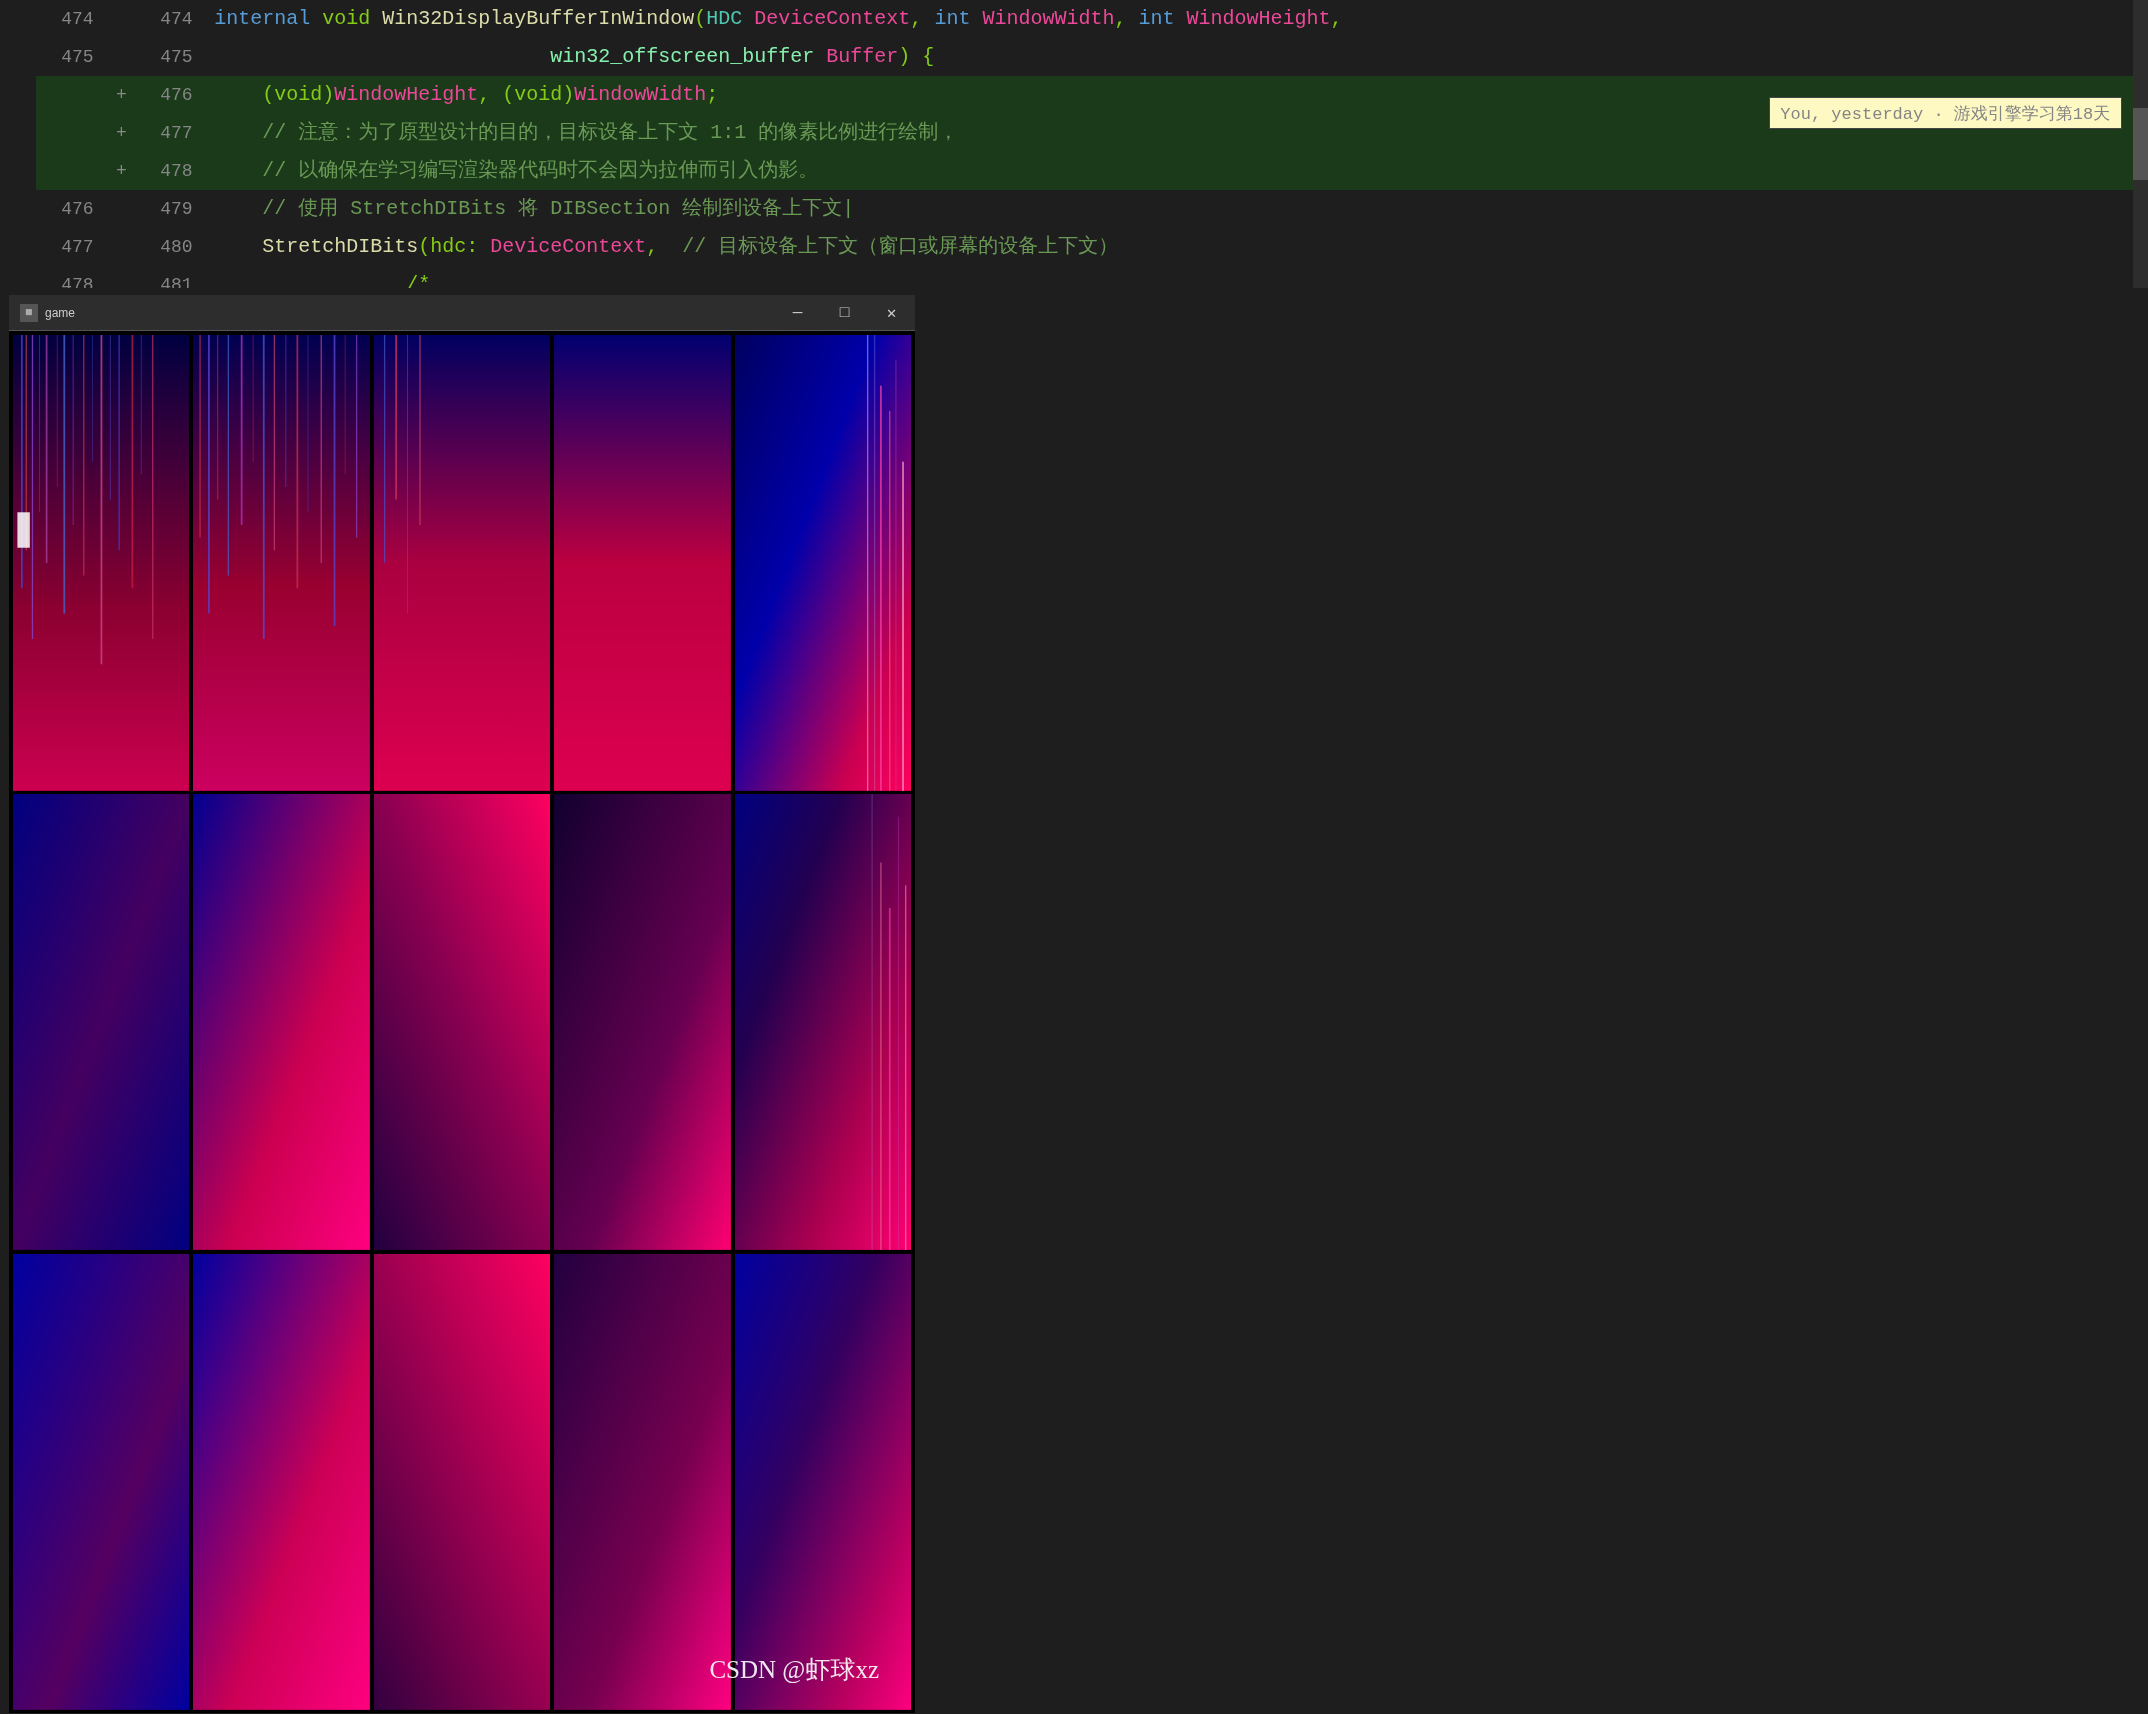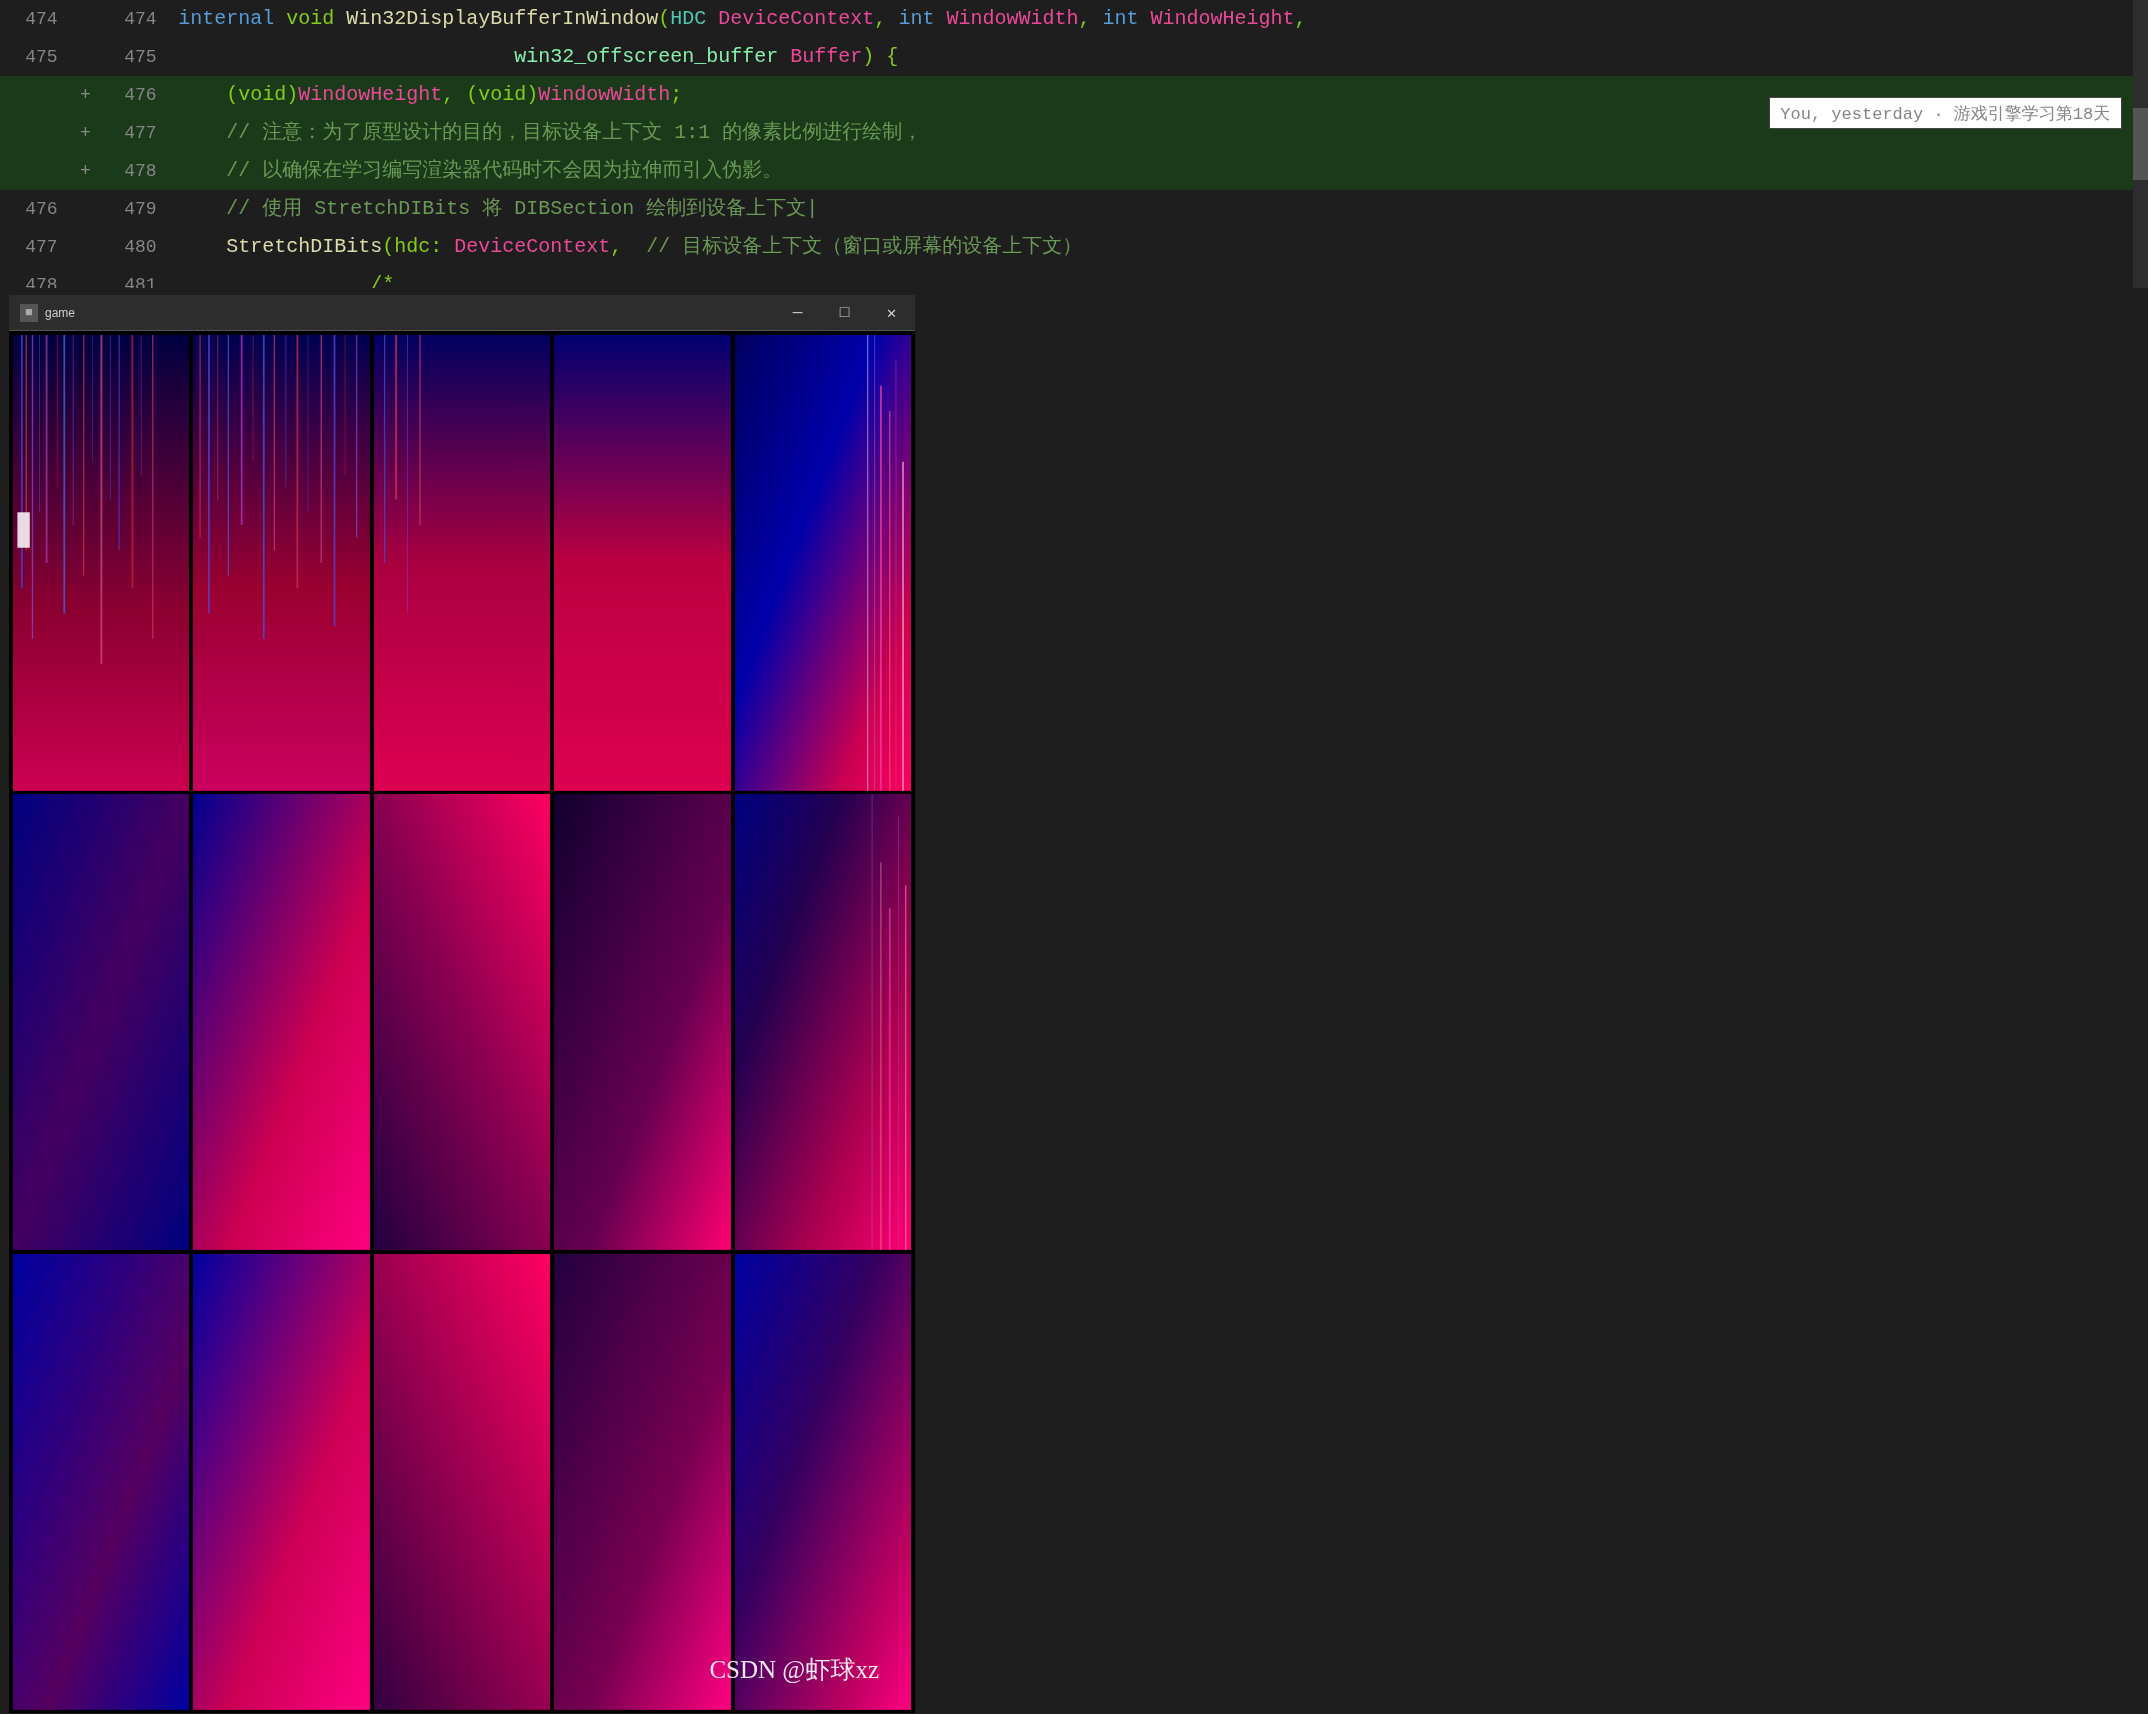--- a/index.html
+++ b/index.html
@@ -18,20 +18,21 @@
       width: 100%;
       height: 288px;
       position: relative;
       overflow: hidden;
     }
 
     .code-lines {
       padding: 0;
       line-height: 38px;
       font-size: 20px;
+      margin-left: 36px;
     }
 
     .line {
       display: flex;
       align-items: center;
       min-height: 38px;
       position: relative;
     }
 
     .line-num-left {
@@ -89,21 +90,21 @@
       background: #555;
       position: absolute;
       top: 108px;
     }
 
     
     .tooltip-box {
       position: absolute;
       right: 27px;
       top: 97px;
-      background: #ffffff;
+      background: #fef9c3;
       border: 0.9px solid #454545;
       padding: 3.6px 10.8px;
       font-size: 17px;
       color: #858585;
       white-space: nowrap;
     }
 
     
     .game-window {
       position: relative;

